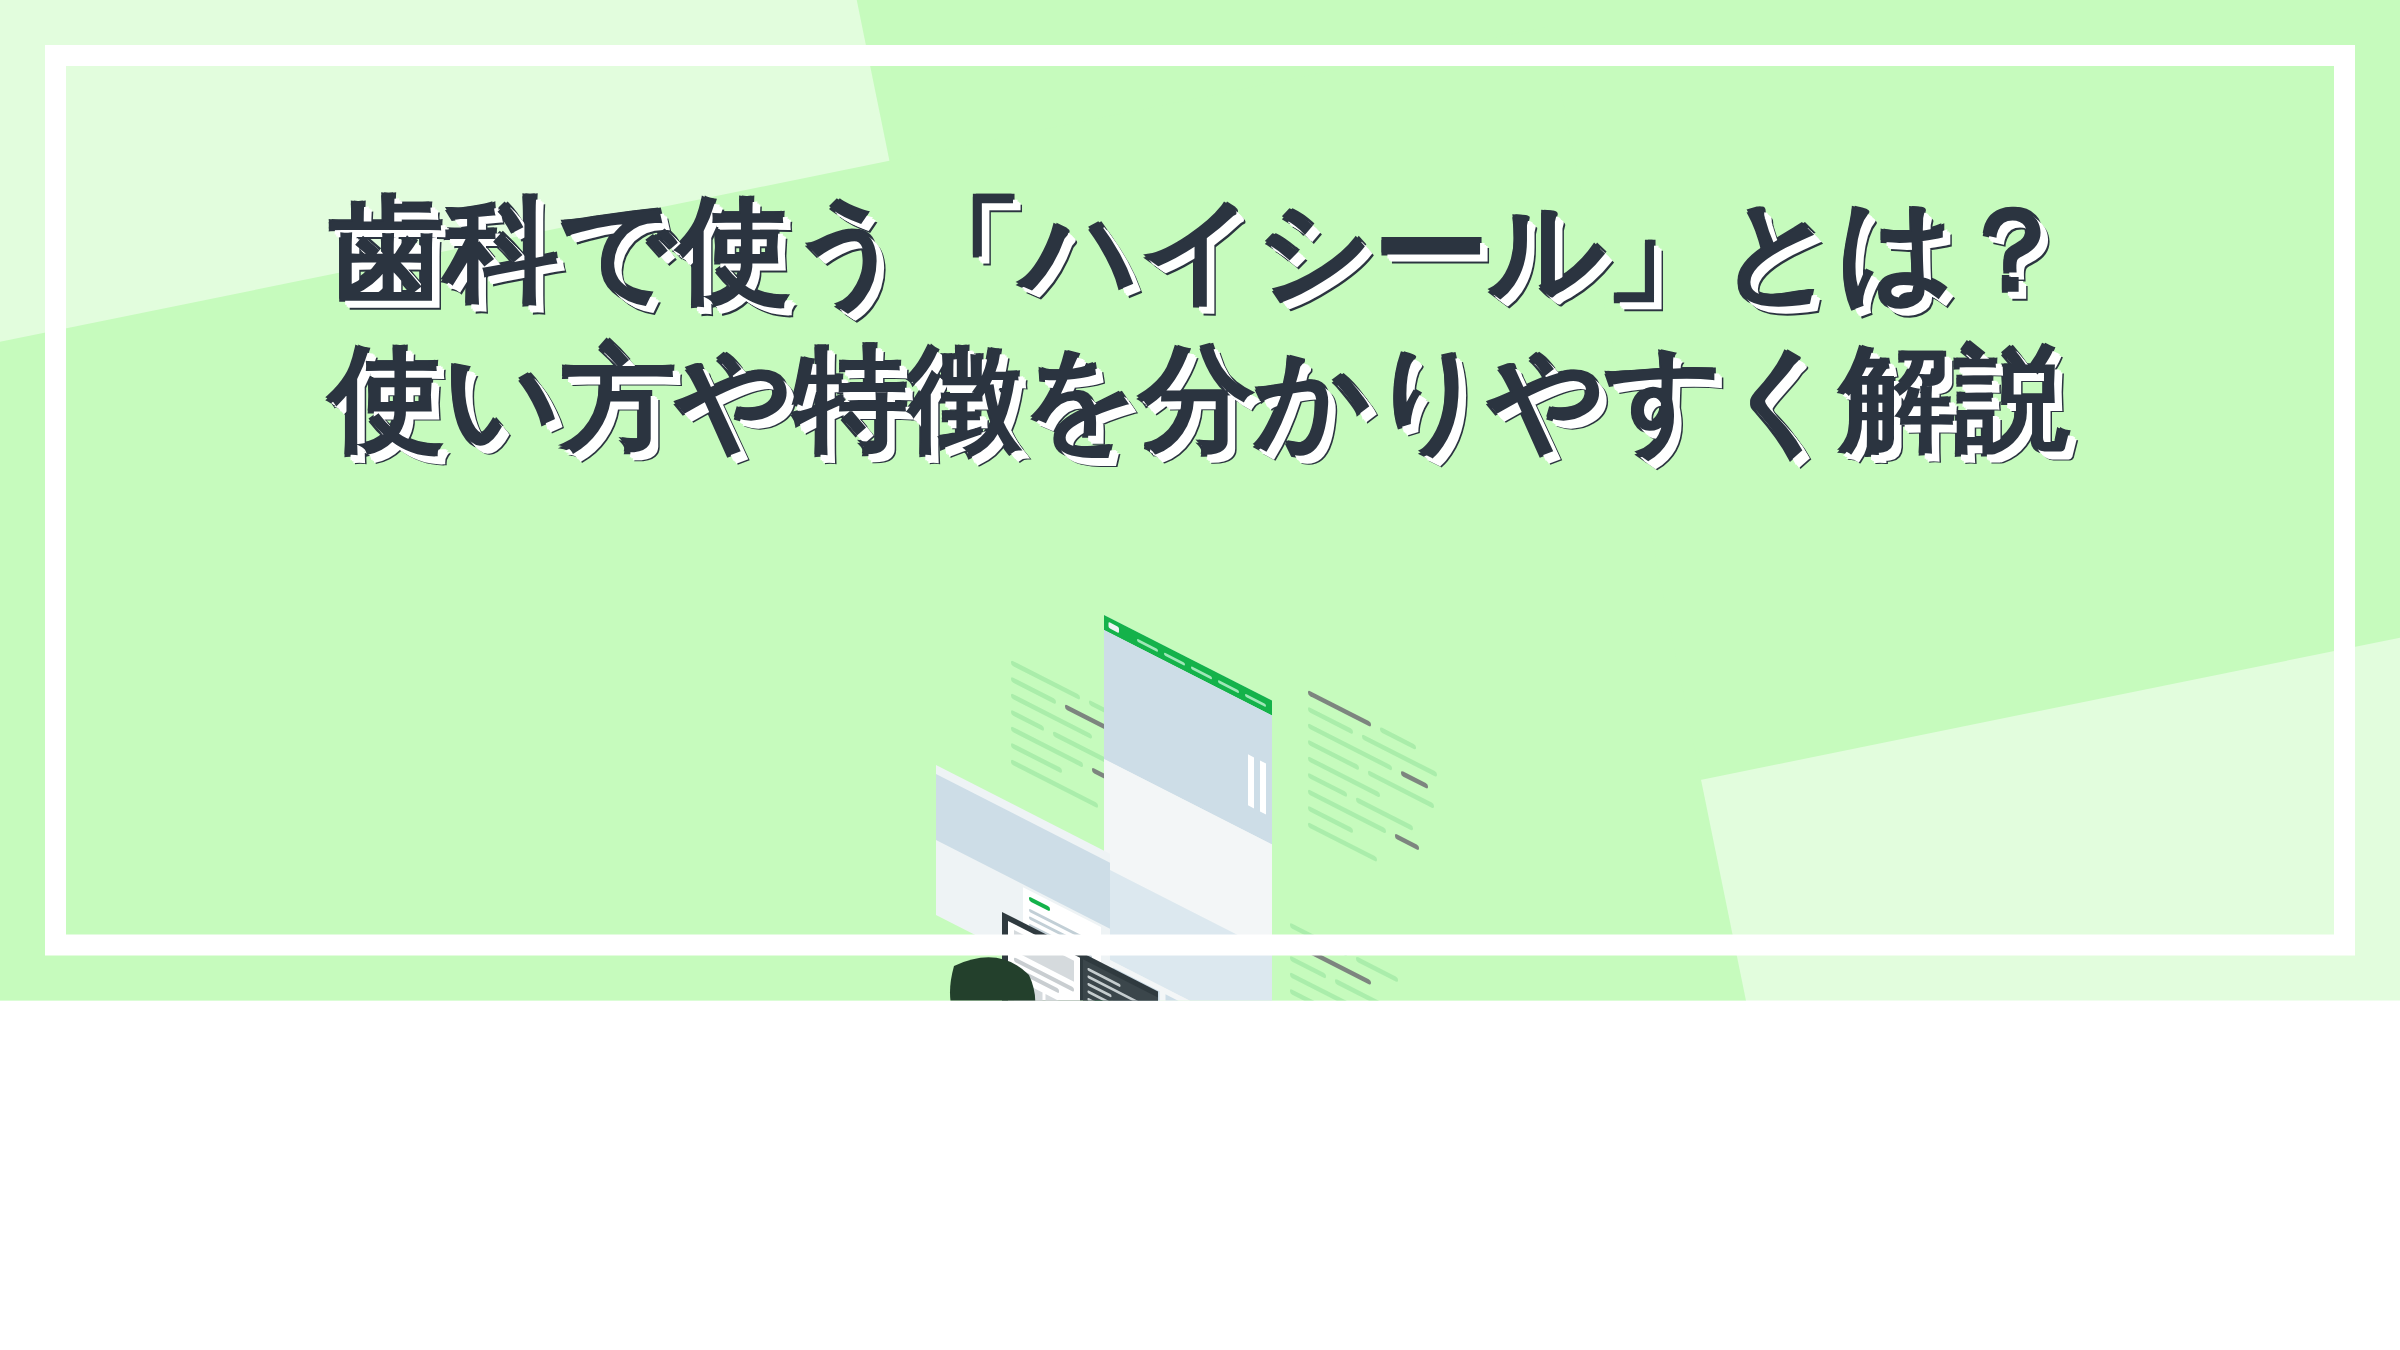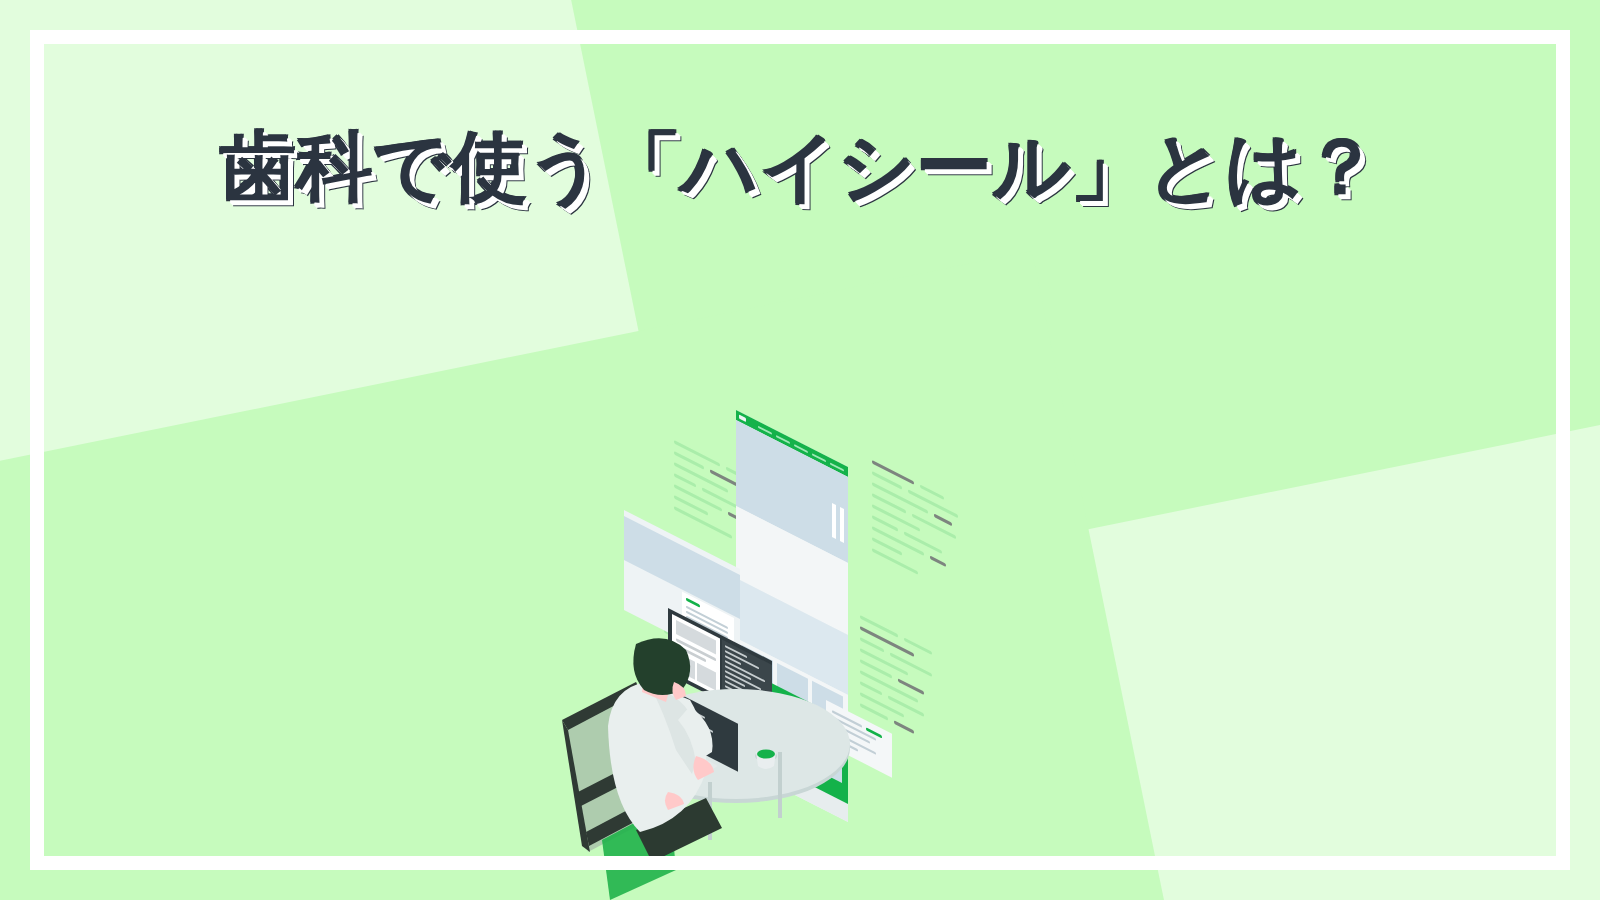--- a/index.html
+++ b/index.html
@@ -6,21 +6,21 @@
   * { margin:0; padding:0; box-sizing:border-box; }
 
   html, body {
     width:1600px; height:900px;
     overflow:hidden;
     font-family:"Liberation Sans","DejaVu Sans",sans-serif;
   }
 
   #eyecatch {
     position:relative;
-    width:1600px; height:900px;
+    width:1600px; height:667px;
     background:#e2fddd;
     overflow:hidden;
   }
 
   
   .band {
     position:absolute;
     background:#c6fbbd;
     pointer-events:none;
   }
@@ -86,20 +86,21 @@
 
 <div id="eyecatch">
 
   <div class="band band-tr"></div>
   <div class="band band-bl"></div>
 
   <div class="frame-outer"></div>
 
   <div class="title-block">
     <span class="title-line">歯科で使う「ハイシール」とは？</span>
+    <span class="title-line">使い方や特徴を分かりやすく解説</span>
   </div>
 
   <div class="illustration">
     <svg viewBox="0 0 520 500" xmlns="http://www.w3.org/2000/svg">
       <defs>
         <g id="codeline">
             <rect width="30" height="3" rx="1.2"></rect>
           </g>
       </defs>
 

